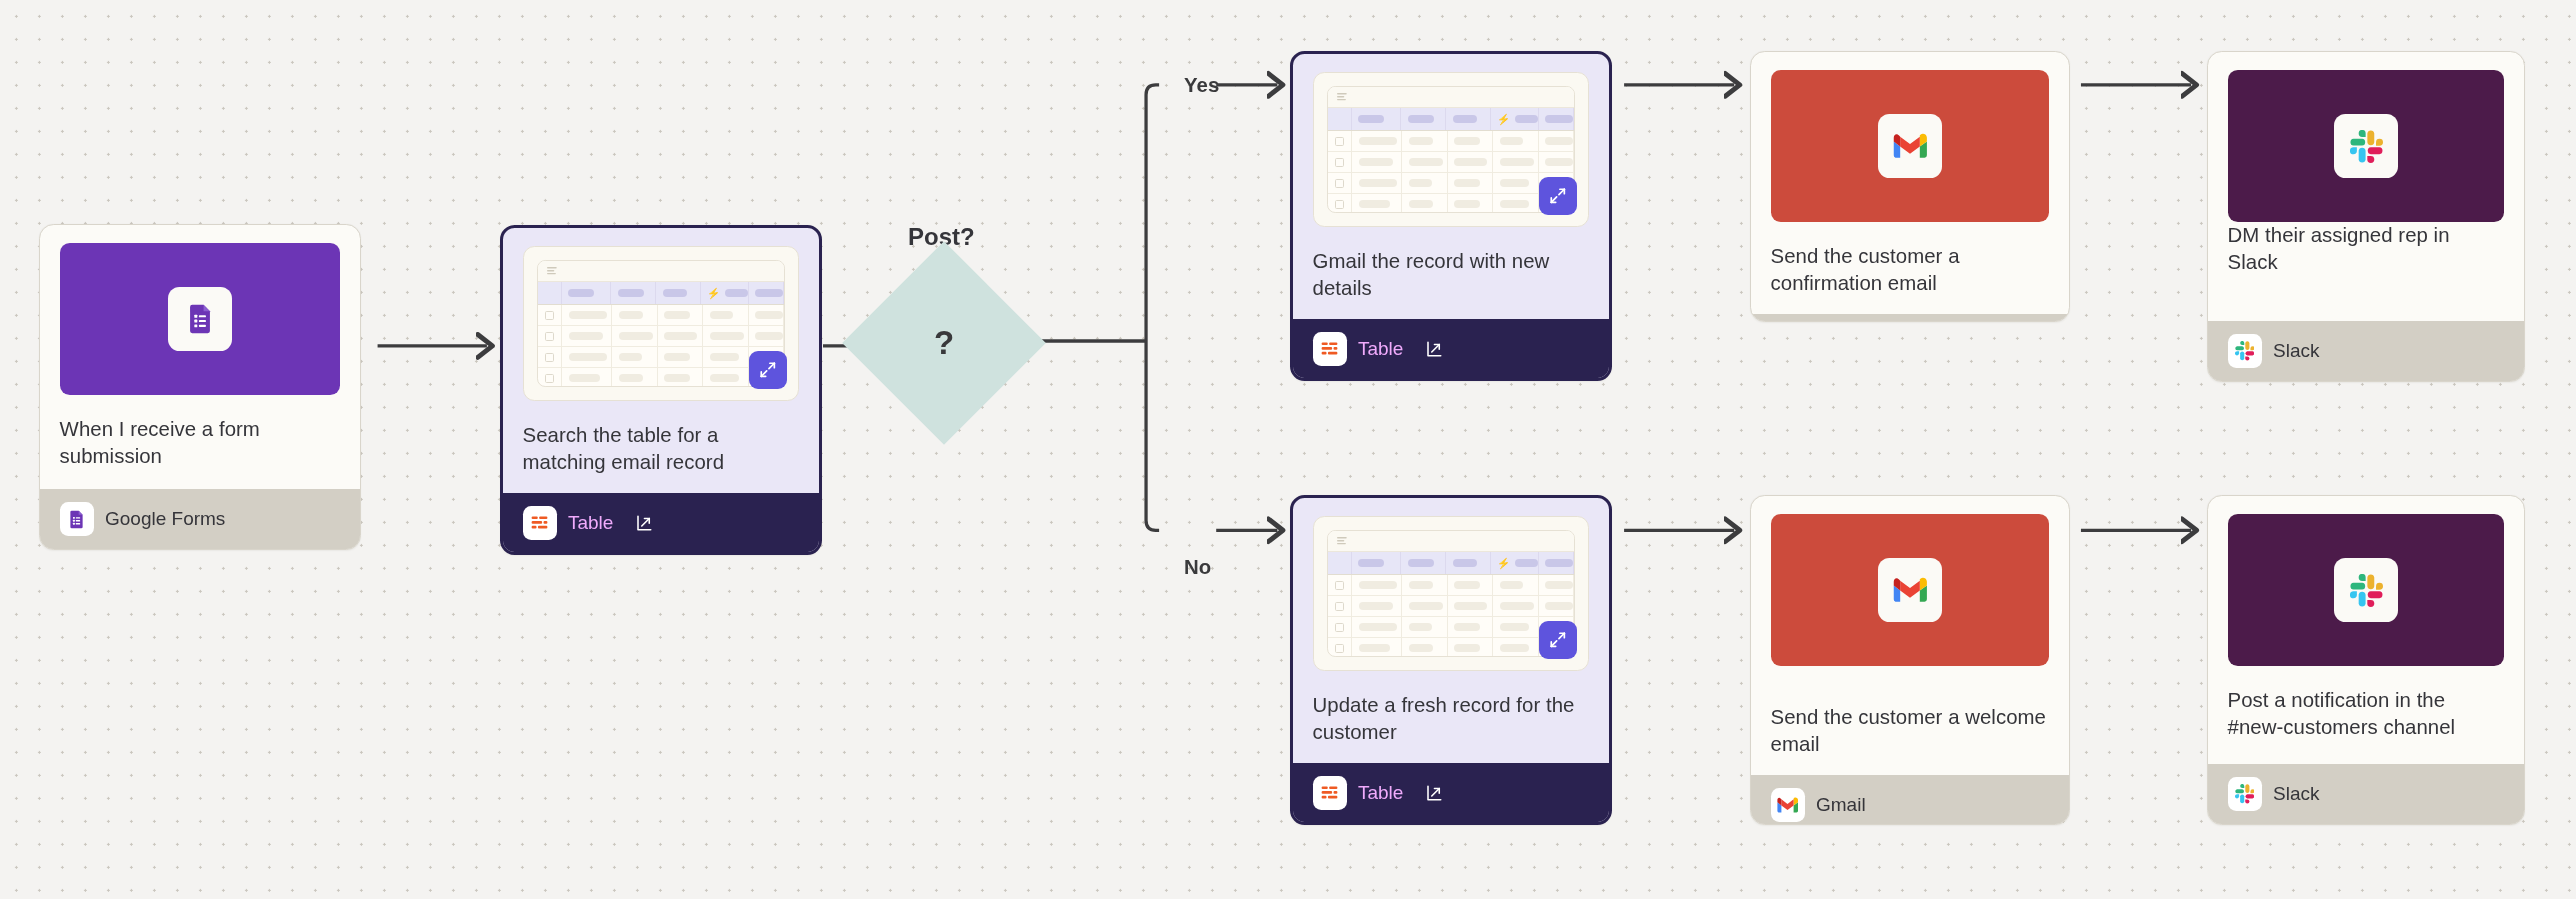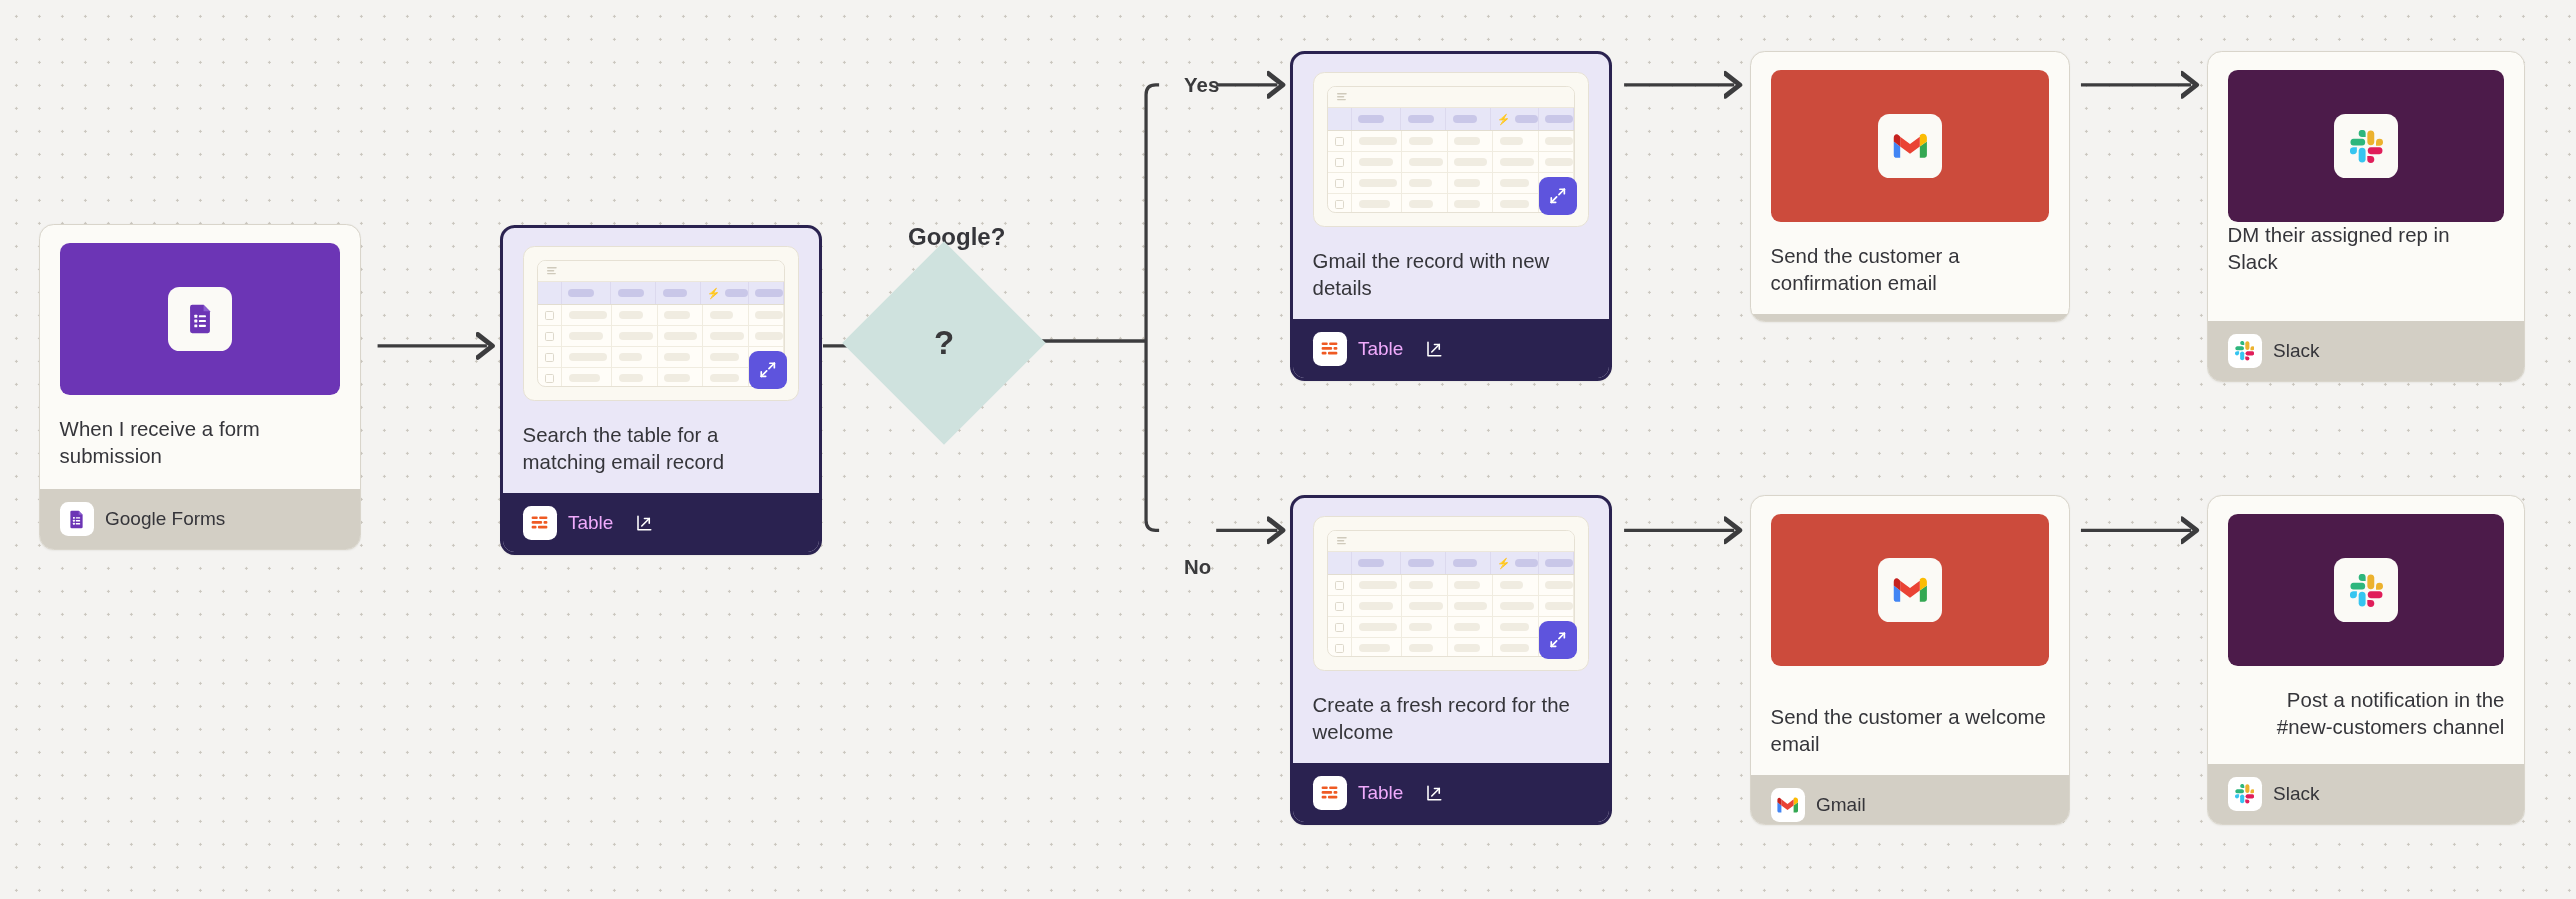--- a/index.html
+++ b/index.html
@@ -244,21 +244,21 @@
     <path d="M1990,104 L2125,104" stroke="#3c3c3e" stroke-width="4" fill="none" marker-end="url(#ah)"></path>
     <path d="M2550,104 L2685,104" stroke="#3c3c3e" stroke-width="4" fill="none" marker-end="url(#ah)"></path>
 
     <path d="M1990,650 L2125,650" stroke="#3c3c3e" stroke-width="4" fill="none" marker-end="url(#ah)"></path>
     <path d="M2550,650 L2685,650" stroke="#3c3c3e" stroke-width="4" fill="none" marker-end="url(#ah)"></path>
   </svg>
 
   <div class="branch-label" style="left:1184px; top:74px;">Yes</div>
   <div class="branch-label" style="left:1184px; top:520px;margin-top:36px;">No</div>
 
-  <div class="decision-title" style="left:908px; top:223px;">Google?</div>
+  <div class="decision-title" style="left:908px; top:223px;">Post?</div>
   <div class="decision" style="left:872px; top:271px;">
     <div class="dia"></div>
     <div class="qmark">?</div>
   </div>
 
   <div class="card" style="left:39px; top:224px; width:322px; height:326px;">
     <div class="card-body">
       <div class="preview solid" style="height:152px; background:#6c35b5;">
         <div class="logo-tile">
           <svg width="34" height="34" viewBox="0 0 24 24">
@@ -794,21 +794,21 @@
               <path d="M20 4 L13.4 10.6"></path>
                 <path d="M20 4 L14.6 4"></path>
                 <path d="M20 4 L20 9.4"></path>
               <path d="M4 20 L10.6 13.4"></path>
                 <path d="M4 20 L9.4 20"></path>
                 <path d="M4 20 L4 14.6"></path>
             </g>
           </svg>
         </div>
       </div>
-      <div class="card-title" style="margin-top:21px;">Create a fresh record for the welcome</div>
+      <div class="card-title" style="margin-top:21px;">Update a fresh record for the customer</div>
     </div>
     <div class="card-footer">
       <div class="app-chip">
         <svg width="21" height="21" viewBox="0 0 24 24">
           <rect x="3" y="5" width="7" height="3.1" rx="1.2" fill="#ef5a23"></rect>
           <rect x="11.6" y="5" width="9.4" height="3.1" rx="1.2" fill="#ef5a23"></rect>
           <rect x="3" y="10.4" width="12" height="3.1" rx="1.2" fill="#ef5a23"></rect>
           <rect x="16.6" y="10.4" width="4.4" height="3.1" rx="1.2" fill="#ef5a23"></rect>
           <rect x="3" y="15.8" width="5.6" height="3.1" rx="1.2" fill="#ef5a23"></rect>
           <rect x="10.2" y="15.8" width="10.8" height="3.1" rx="1.2" fill="#ef5a23"></rect>
@@ -874,21 +874,21 @@
                 <path d="M42.6 19.9a5.7 5.7 0 1 1 5.7 5.7h-5.7v-5.7z"></path>
                 <path d="M39.7 19.9a5.7 5.7 0 0 1-11.3 0V5.7a5.7 5.7 0 0 1 11.3 0v14.2z"></path>
               </g>
             <g fill="#e01e5a">
                 <path d="M34 42.6a5.7 5.7 0 1 1-5.7 5.7v-5.7H34z"></path>
                 <path d="M34 39.7a5.7 5.7 0 0 1 0-11.3h14.2a5.7 5.7 0 0 1 0 11.3H34z"></path>
               </g>
           </svg>
         </div>
       </div>
-      <div class="card-title" style="margin-top:21px;text-align:right;">Post a notification in the #new-customers channel</div>
+      <div class="card-title" style="margin-top:21px;">Post a notification in the #new-customers channel</div>
     </div>
     <div class="card-footer">
       <div class="app-chip">
         <svg width="19.6" height="19.6" viewBox="0 0 54 54">
           <g fill="#36c5f0">
               <path d="M11.3 34a5.7 5.7 0 1 1-5.7-5.7h5.7V34z"></path>
               <path d="M14.2 34a5.7 5.7 0 0 1 11.3 0v14.2a5.7 5.7 0 0 1-11.3 0V34z"></path>
             </g>
           <g fill="#2eb67d">
               <path d="M19.9 11.3a5.7 5.7 0 1 1 5.7-5.7v5.7h-5.7z"></path>

